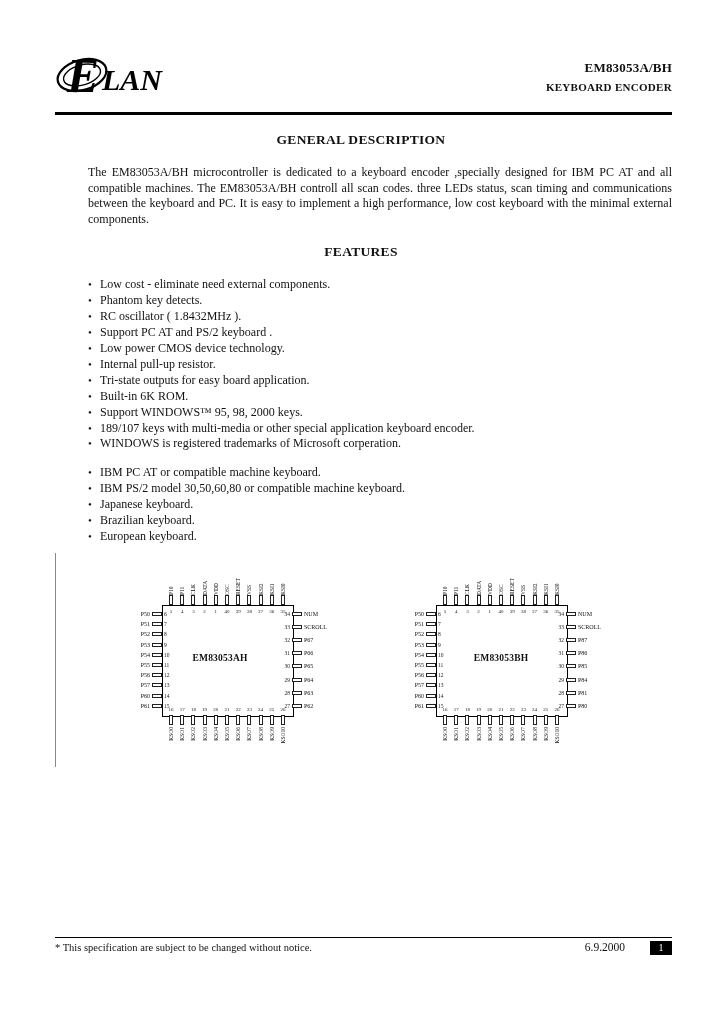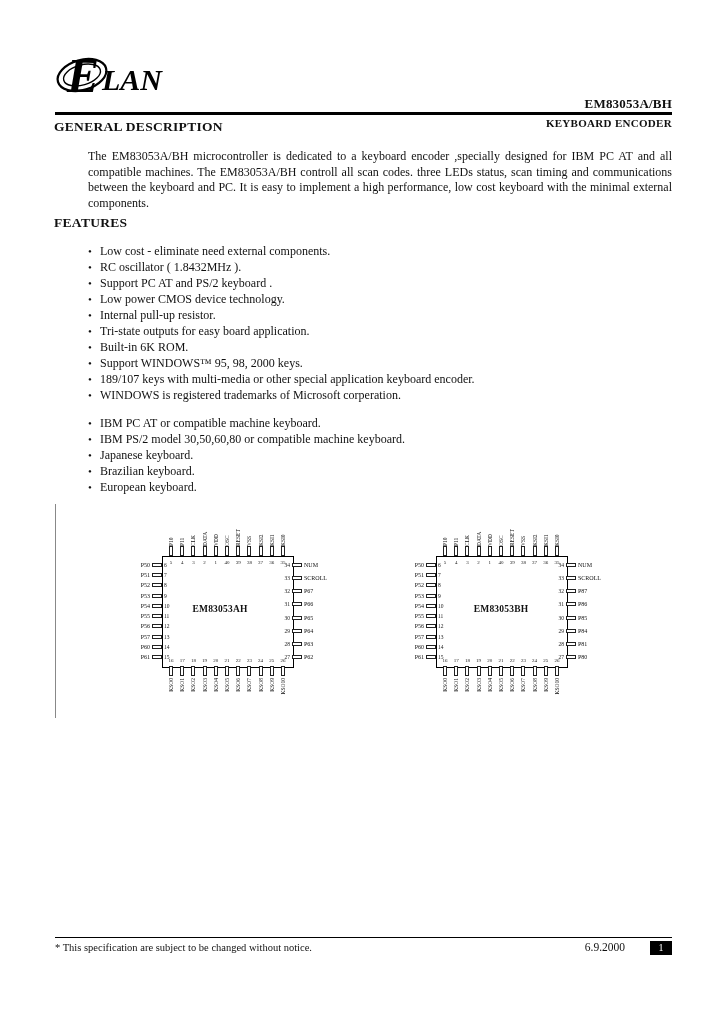--- a/index.html
+++ b/index.html
@@ -4,27 +4,27 @@
 <style>
   html,body { margin:0; padding:0; background:#f6f6f4; }
   .page {
     position:relative; width:720px; height:1012px; background:#ffffff;
     font-family:"Liberation Serif","DejaVu Serif",serif; color:#111;
     overflow:hidden; margin:0 auto;
   }
   
   .header { position:absolute; top:44px; left:55px; right:48px; height:66px; }
   .logo-wrap { position:absolute; left:0; top:0; width:120px; height:64px; }
-  .header-titles { position:absolute; right:0; top:16px; text-align:right;margin-top:36px; }
+  .header-titles { position:absolute; right:0; top:16px; text-align:right; }
   .part-number { font-size:13px; font-weight:bold; letter-spacing:.2px; }
   .subtitle { font-size:11px; font-weight:bold; margin-top:5px; letter-spacing:.3px; }
   .header-rule { position:absolute; top:112px; left:55px; right:48px; height:3px; background:#000; }
   
   .content { position:absolute; top:115px; left:50px; right:48px; }
-  h2.section { font-size:13.5px; font-weight:bold; margin:4px; letter-spacing:.3px; }
+  h2.section { font-size:13.5px; font-weight:bold; margin:17px; letter-spacing:.3px;text-align:center; }
   .gd-title { margin-top:84px; }
   .body-text {
     margin:14px 0 0 38px; font-size:12px; line-height:15.6px;
     text-align:justify;
   }
   .features-title { margin-top:22px; }
   .app-title { margin-top:21px; }
   .pin-title { margin-top:22px; }
   ul.blist { margin:13px 0 0 38px; padding:0; list-style:none; font-size:12px; line-height:15.9px; }
   ul.blist li::before { content:"\2022"; display:inline-block; width:12px; font-size:11px; }
@@ -76,20 +76,21 @@
   </div>
   <div class="header-rule"></div>
 
   <div class="content">
     <h2 class="section gd-title">GENERAL DESCRIPTION</h2>
     <p class="body-text">The EM83053A/BH microcontroller is dedicated to a keyboard encoder ,specially designed for IBM PC AT and all compatible machines. The EM83053A/BH controll all scan codes. three LEDs status, scan timing and communications between the keyboard and PC.  It is easy to implement a high performance, low cost keyboard with the minimal external components.</p>
 
     <h2 class="section features-title">FEATURES</h2>
     <ul class="blist">
       <li>Low cost - eliminate need external components.</li>
+      <li>Phantom key detects.</li>
       <li>RC oscillator  ( 1.8432MHz ).</li>
       <li>Support PC AT and PS/2 keyboard .</li>
       <li>Low power CMOS device technology.</li>
       <li>Internal pull-up resistor.</li>
       <li>Tri-state outputs for easy board application.</li>
       <li>Built-in  6K ROM.</li>
       <li>Support WINDOWS™ 95, 98, 2000 keys.</li>
       <li>189/107 keys with multi-media or other special application keyboard encoder.</li>
       <li>WINDOWS is registered trademarks of Microsoft corperation.</li>
     </ul>

